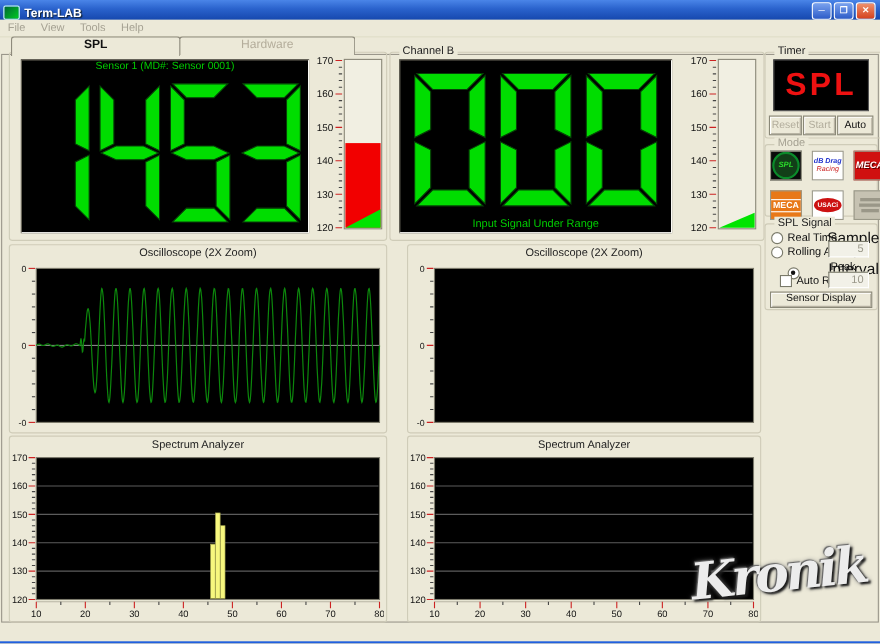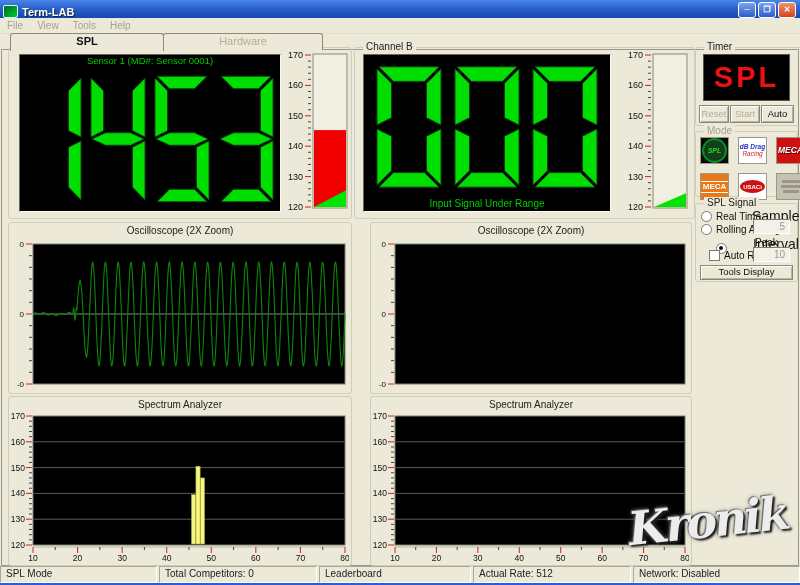--- a/index.html
+++ b/index.html
@@ -484,26 +484,19 @@
       <span>Peak Hold</span>
     </div>
     <div class="optrow" style="left:13px;top:46px;">
       <span class="checkbox"></span>
       <span>Auto Reset</span>
     </div>
     <div class="fieldlabel" style="left:56px;top:4px;">Samples</div>
     <div class="numfield" style="left:57px;top:15px;width:31px;height:12px;">5</div>
     <div class="fieldlabel" style="left:57px;top:32px;">Interval</div>
     <div class="numfield" style="left:57px;top:43px;width:31px;height:12px;">10</div>
-    <div class="btn" style="left:4px;top:61px;width:91px;height:13px;line-height:12px;">Tools Display</div>
-  </div>
-
-  <div class="statusbar">
-    <div class="statuspanel" style="width:157px;">SPL Mode</div>
-    <div class="statuspanel" style="width:158px;">Total Competitors: 0</div>
-    <div class="statuspanel" style="width:152px;">Leaderboard</div>
-    <div class="statuspanel" style="width:158px;">Actual Rate: 512</div>
-    <div class="statuspanel" style="flex:1;">Network: Disabled</div>
-  </div>
+    <div class="btn" style="left:4px;top:61px;width:91px;height:13px;line-height:12px;">Sensor Display</div>
+  </div>
+
   <div class="bluestrip"></div>
 
   <div class="watermark">Kronik</div>
 </div>
 
 </body></html>

